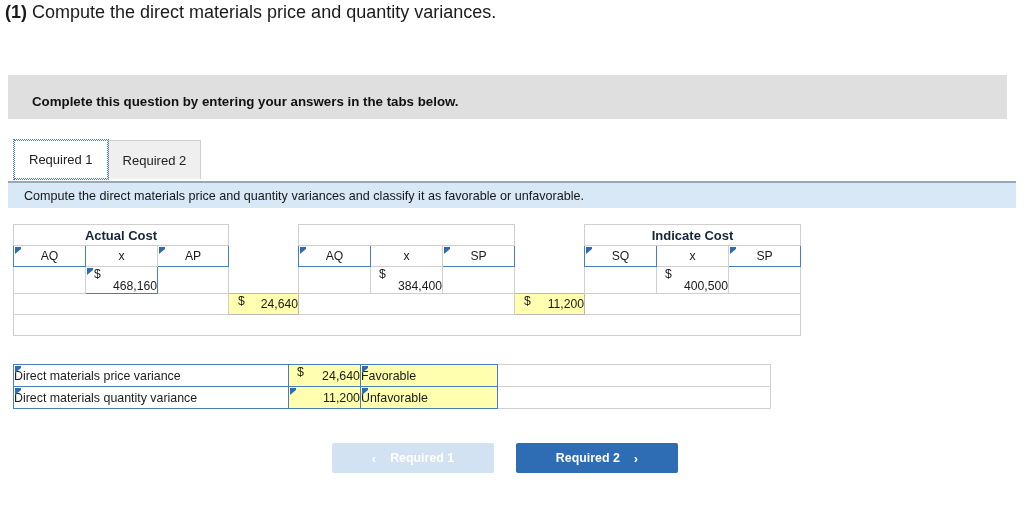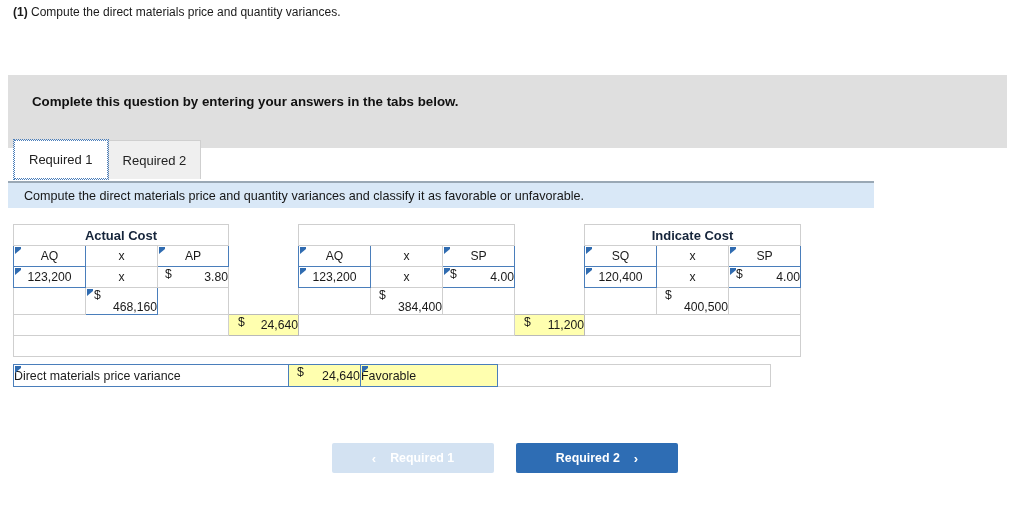--- a/index.html
+++ b/index.html
@@ -9,30 +9,30 @@
     background: #ffffff;
     font-family: "Liberation Sans", sans-serif;
     color: #1a1a1a;
     overflow: hidden;
   }
   .page { position: relative; width: 1024px; height: 532px; }
 
   
   .prompt {
     position: absolute; left: 0; top: 0; width: 1010px;
-    padding: 3px 8px 0 13px;
-    font-size: 12px; line-height: 18px;
+    padding: 3px 8px 0 5px;
+    font-size: 18px; line-height: 18px;
   }
   .prompt .line { margin: 0 0 1px 0; }
   .prompt b { font-weight: bold; }
 
   
   .banner {
     position: absolute; left: 8px; top: 75px;
-    width: 999px; height: 73px;
+    width: 999px; height: 44px;
     background: #dfdfdf;
   }
   .banner-text {
     position: absolute; left: 24px; top: 19px;
     font-size: 13.3px; font-weight: bold; color: #111;
   }
 
   
   .tabstrip {
     position: absolute; left: 14px; top: 138px;
@@ -47,21 +47,21 @@
   .tab.active {
     background: #ffffff;
     border: 1px dotted #4a7ebb;
     outline: 1px dotted #4a7ebb;
     z-index: 3;
   }
 
   
   .subbar {
     position: absolute; left: 8px; top: 181px;
-    width: 866px; height: 27px;
+    width: 1008px; height: 27px;
     background: #d9e8f7;
     border-top: 2px solid #9aa8b5;
   }
   .subbar-text {
     position: absolute; left: 16px; top: 6px;
     font-size: 12.6px; color: #161616;
   }
 
   
   .grid {
@@ -242,39 +242,20 @@
       <td class="nob"></td>
       <td class="cell tick">AQ</td>
       <td class="cell plain">x</td>
       <td class="cell tick">SP</td>
       <td class="nob"></td>
       <td class="cell tick">SQ</td>
       <td class="cell plain">x</td>
       <td class="cell tick">SP</td>
     </tr>
 
-    <tr>
-      <td class="cell tick">123,200</td>
-      <td class="cell plain">x</td>
-      <td class="cell plain money">
-        <span class="dol">$</span><span>3.80</span>
-      </td>
-      <td class="nob"></td>
-      <td class="cell tick">123,200</td>
-      <td class="cell plain">x</td>
-      <td class="cell tick money">
-        <span class="dol">$</span><span>4.00</span>
-      </td>
-      <td class="nob"></td>
-      <td class="cell tick">120,400</td>
-      <td class="cell plain">x</td>
-      <td class="cell tick money">
-        <span class="dol">$</span><span>4.00</span>
-      </td>
-    </tr>
 
     <tr>
       <td class="blank"></td>
       <td class="cell tick wrapmoney">
         <span class="dol">$</span>
         <span class="num">468,160</span>
       </td>
       <td class="blank"></td>
       <td class="nob"></td>
       <td class="blank"></td>
@@ -321,20 +302,28 @@
     <tbody>
         <tr>
       <td class="vlabel">Direct materials price variance</td>
       <td class="vamount">
         <span class="dol">$</span><span>24,640</span>
       </td>
       <td class="vstatus">Favorable</td>
       <td class="vend"></td>
     </tr>
 
+    <tr>
+      <td class="vlabel">Direct materials quantity variance</td>
+      <td class="vamount tick">
+        <span class="dol"></span><span>11,200</span>
+      </td>
+      <td class="vstatus">Unfavorable</td>
+      <td class="vend"></td>
+    </tr>
 
   </tbody>
     </table>
 
   <div class="navbar">
     <div class="btn prev">
       <span class="chev">‹</span>
       <span>Required 1</span>
     </div>
     <div class="btn next">

